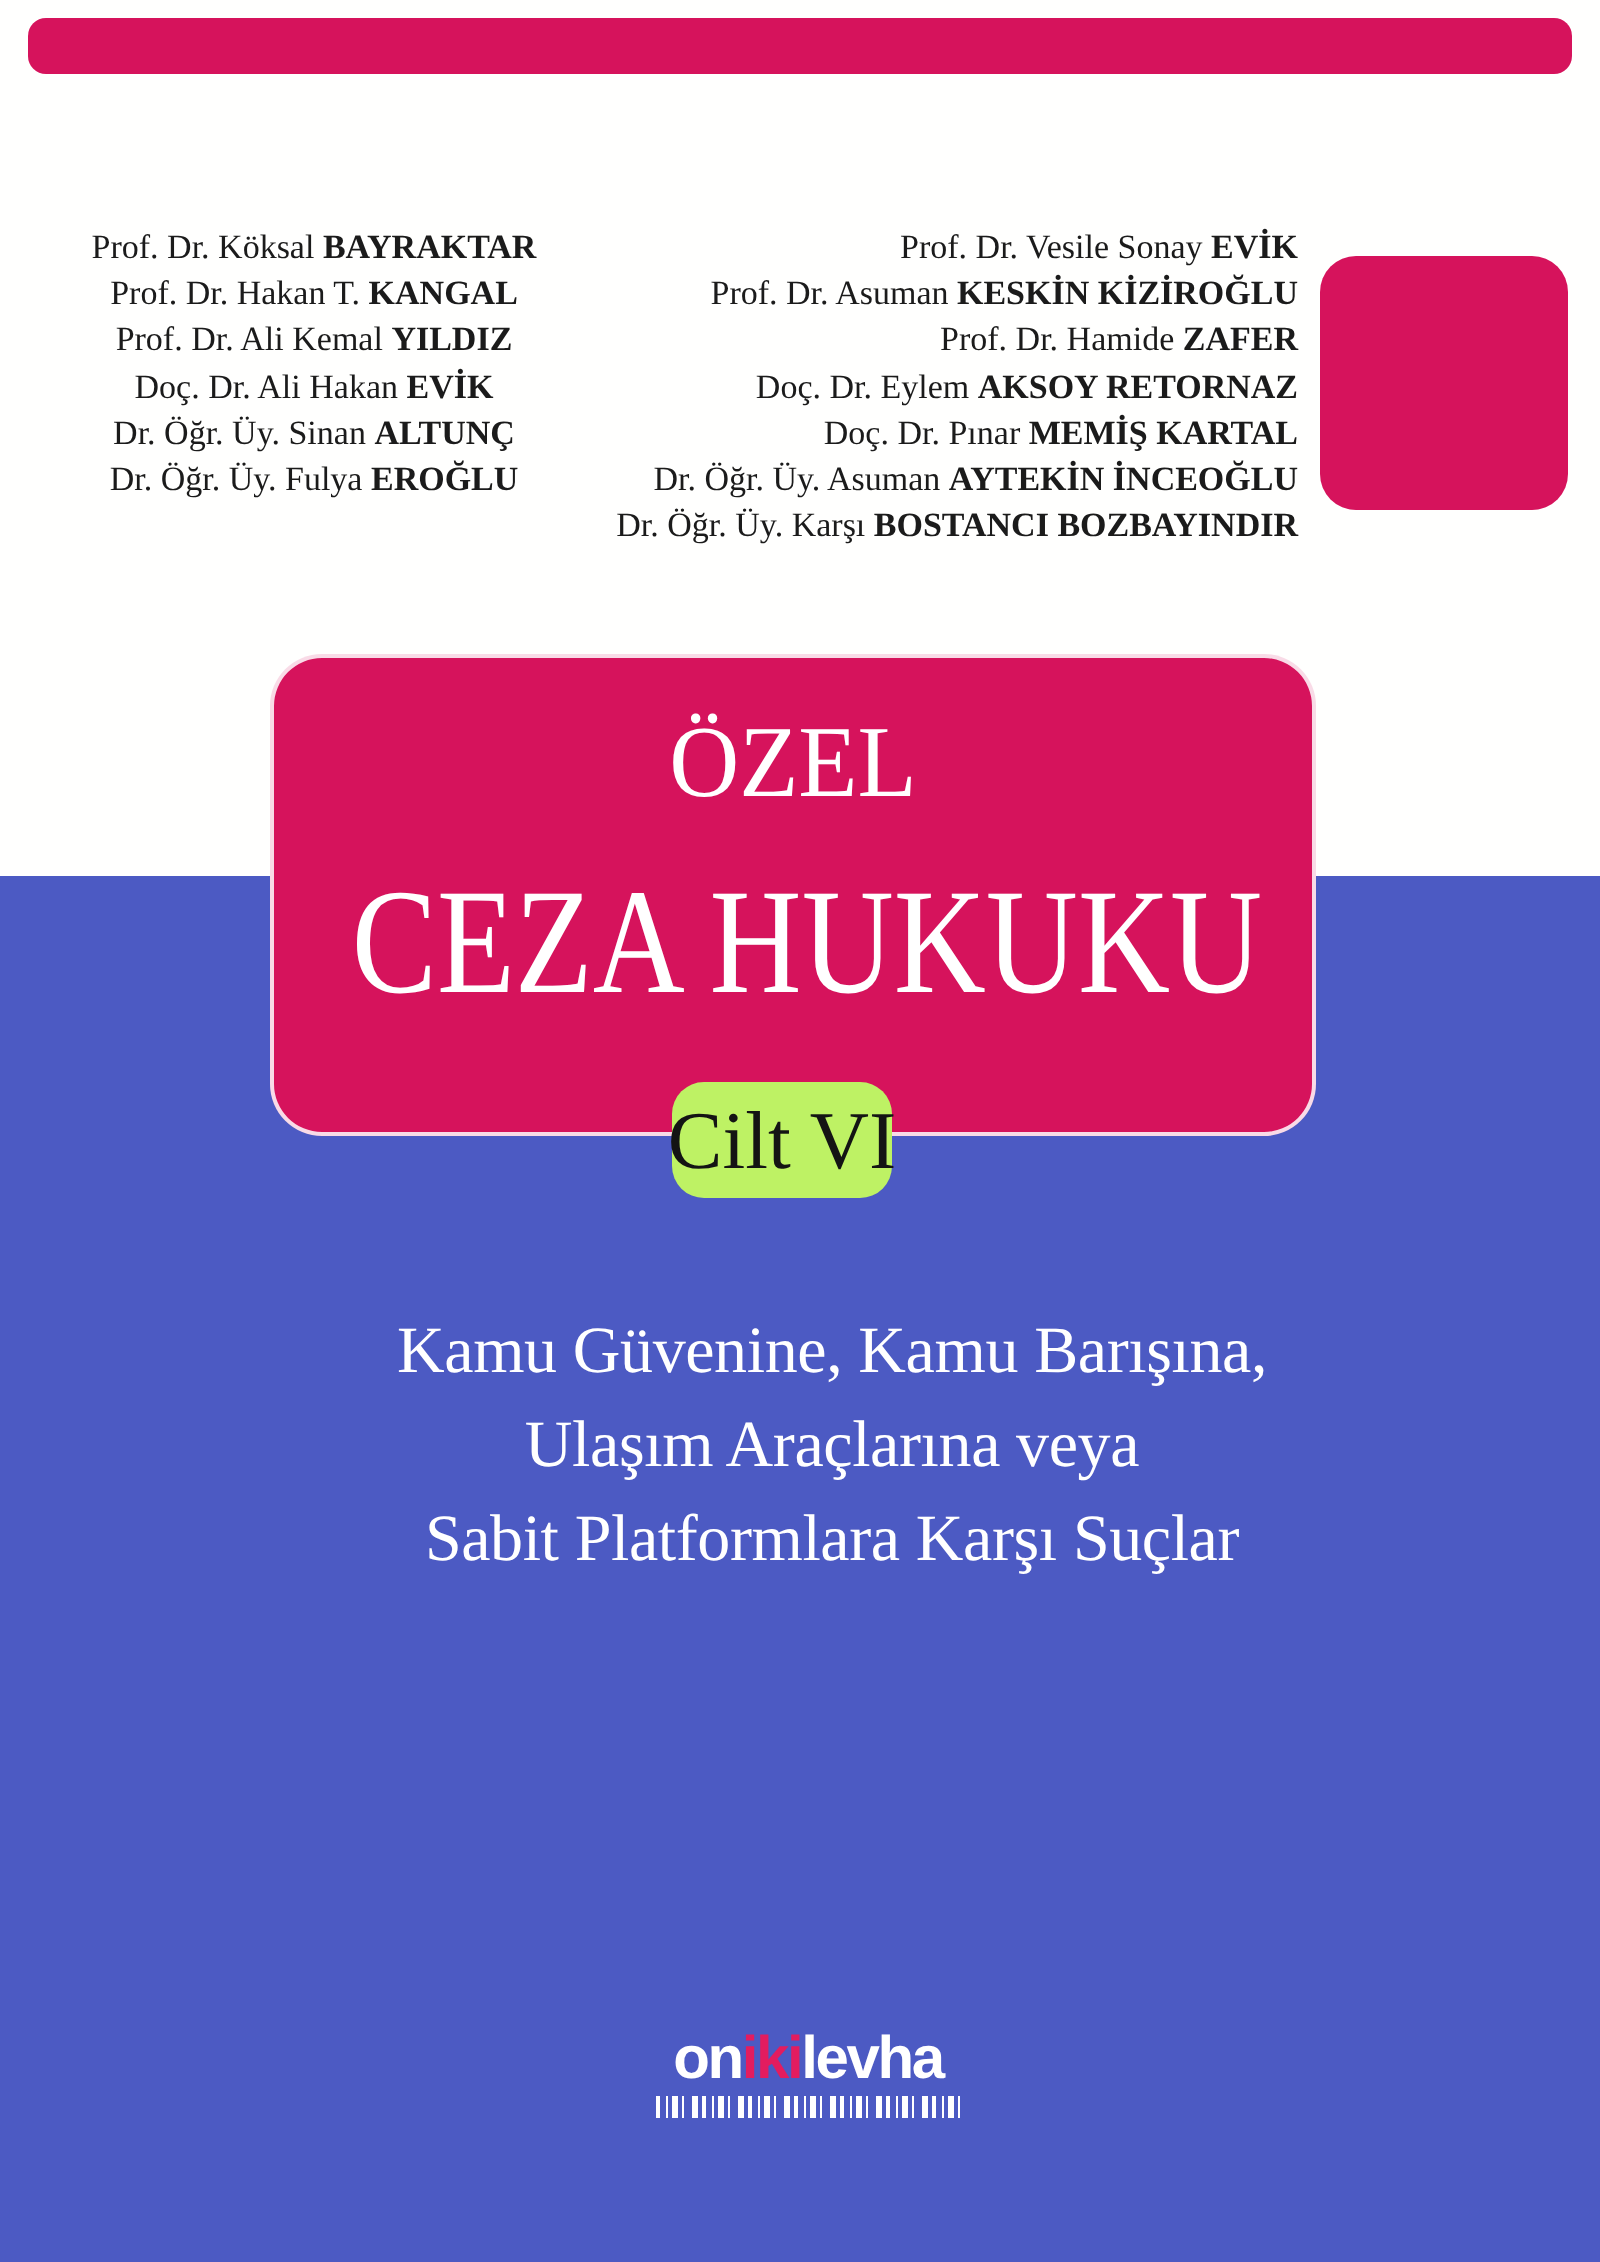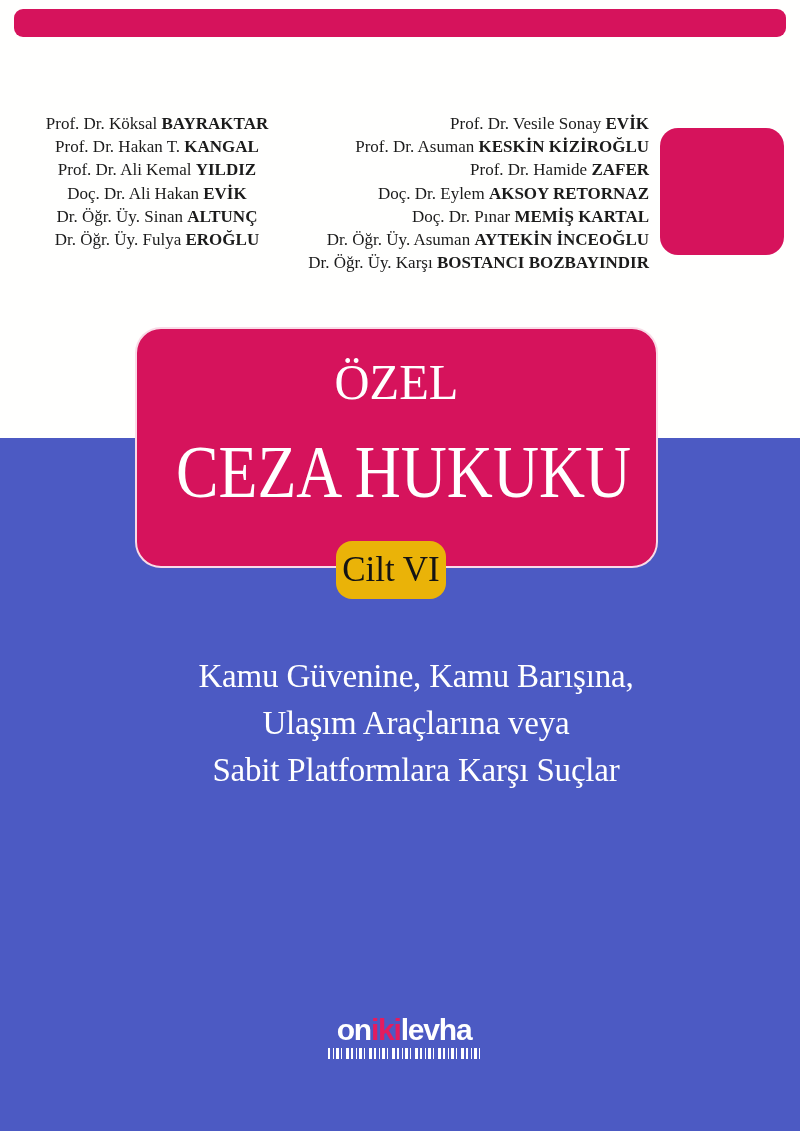--- a/index.html
+++ b/index.html
@@ -42,23 +42,23 @@
   .title-ozel{
     margin-top:24px;font-size:51px;line-height:58px;
     transform:scaleX(.95);transform-origin:center;white-space:nowrap;
   }
   .title-ceza{
     margin-top:20px;font-size:75px;line-height:82px;
     transform:scaleX(.85);transform-origin:center;white-space:nowrap;
   }
   .volume-pill{
     position:absolute;left:336px;top:541px;width:110px;height:58px;
-    border-radius:16px;background:#eab308;
+    border-radius:16px;background:#bef264;
     display:flex;align-items:center;justify-content:center;
-    font-size:35px;color:#141414;white-space:nowrap;
+    font-size:41px;color:#141414;white-space:nowrap;
   }
   .subtitle{
     position:absolute;left:0;top:653px;width:800px;text-align:center;
     color:#ffffff;font-size:33px;line-height:47px;letter-spacing:-.2px;margin-left:16px;
   }
   .logo{
     position:absolute;left:4px;top:1014px;width:800px;
     display:flex;flex-direction:column;align-items:center;
   }
   .logo-text{

